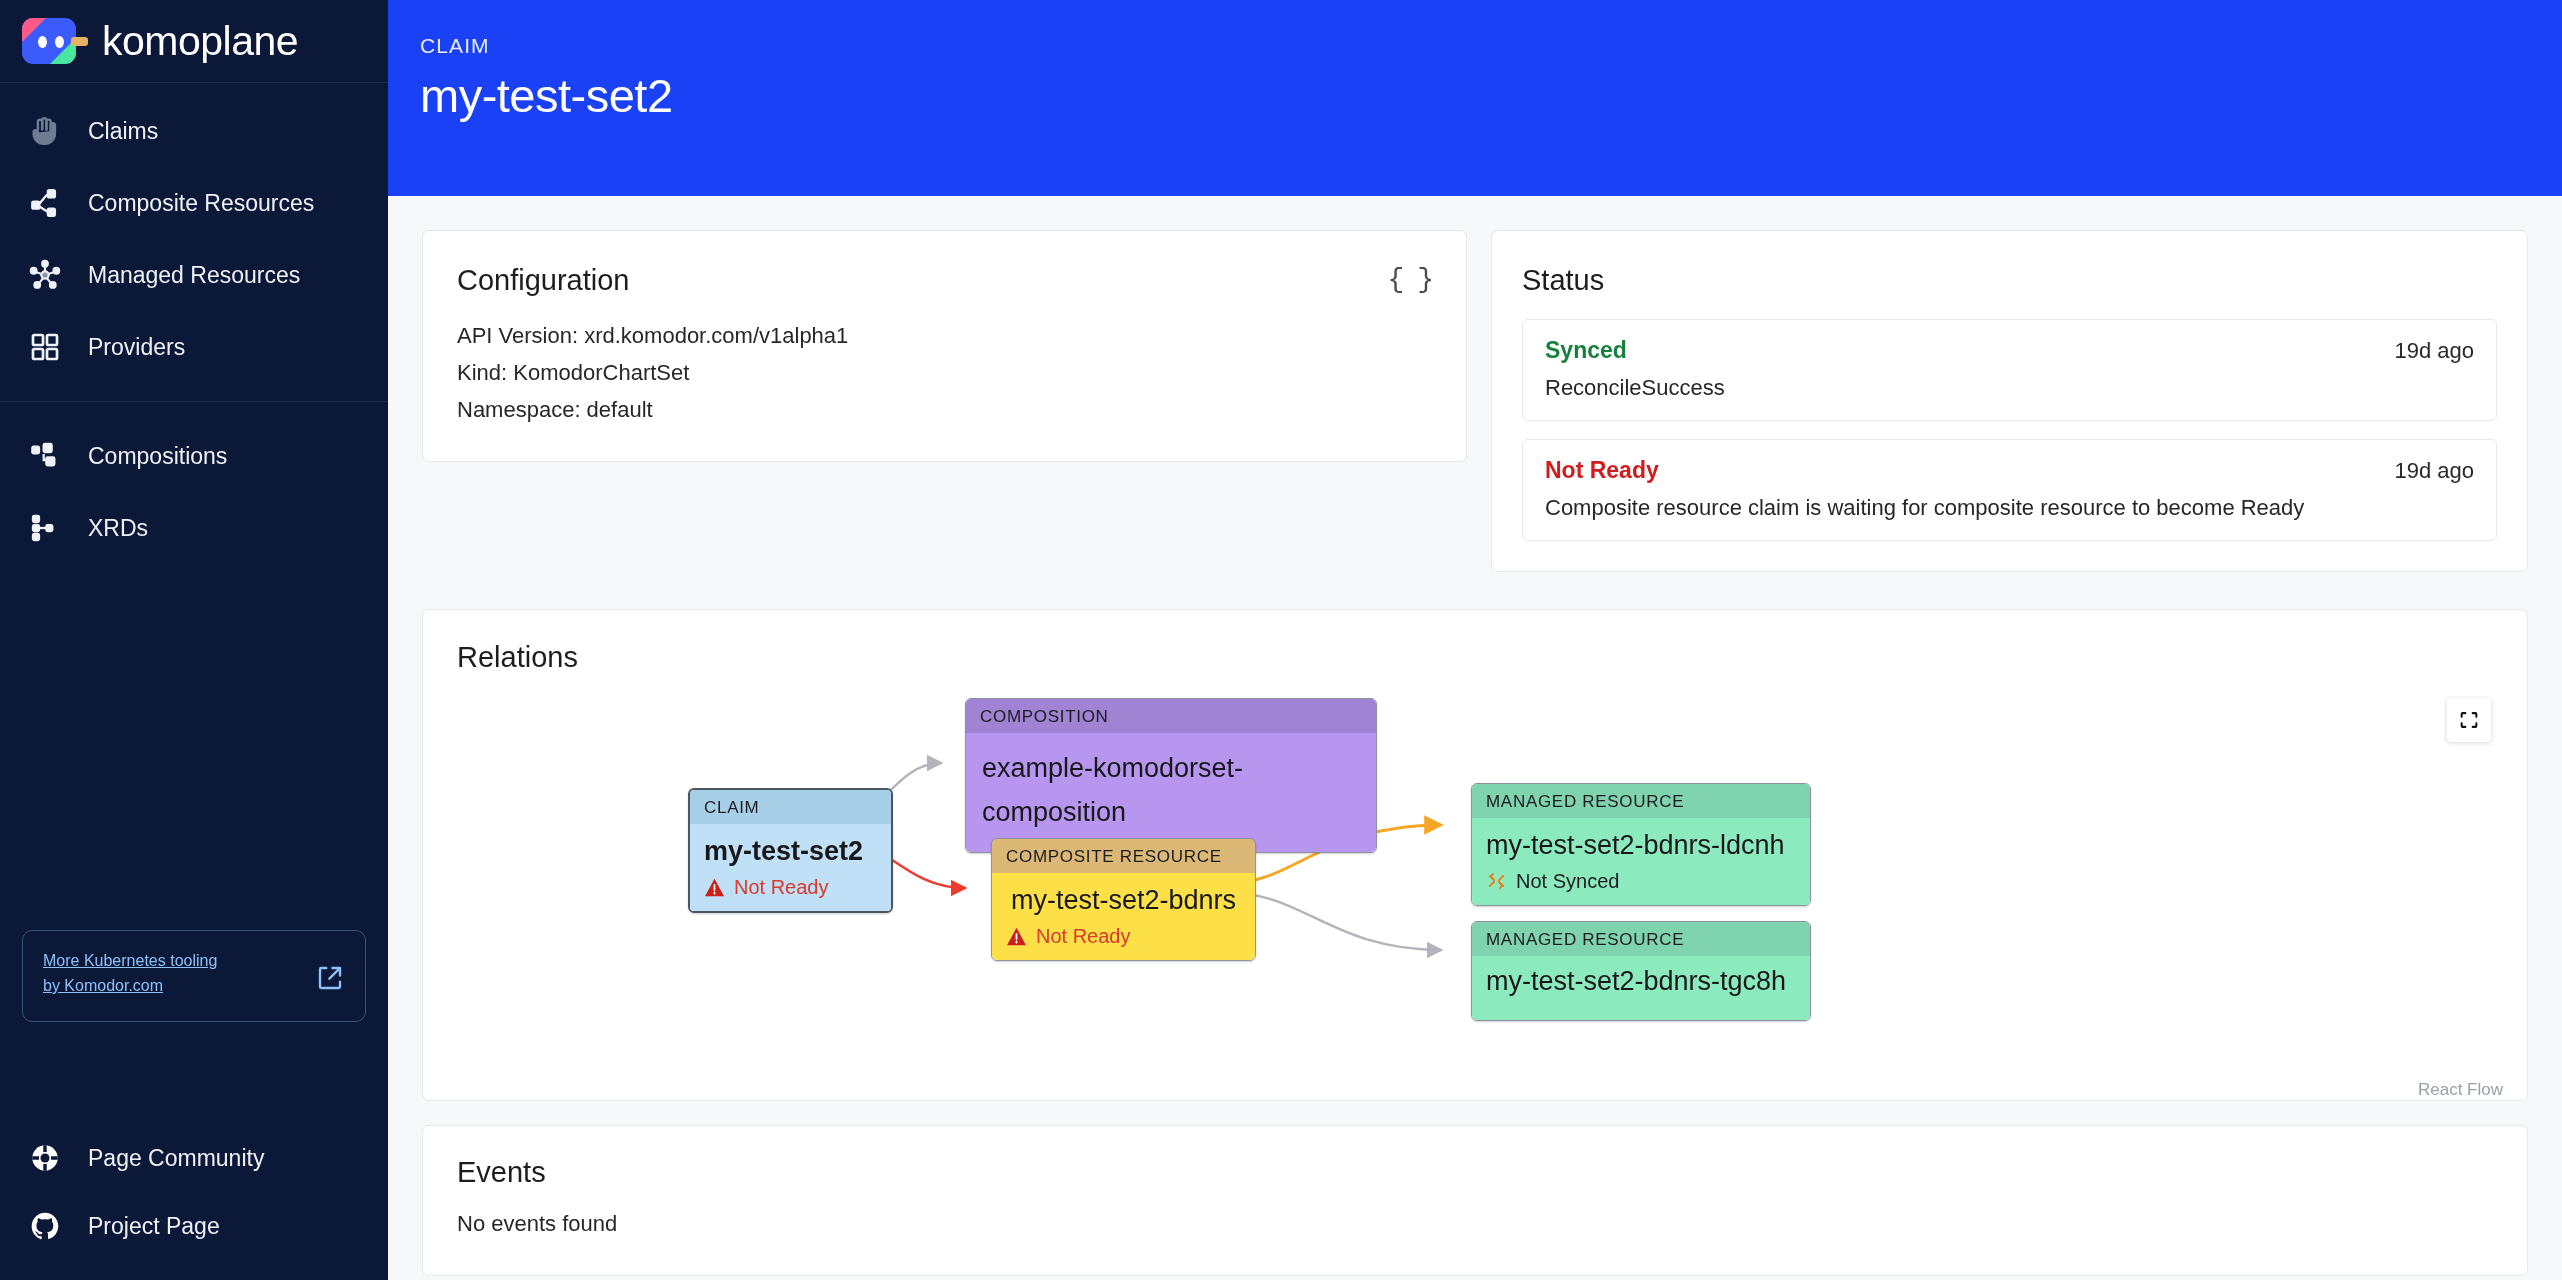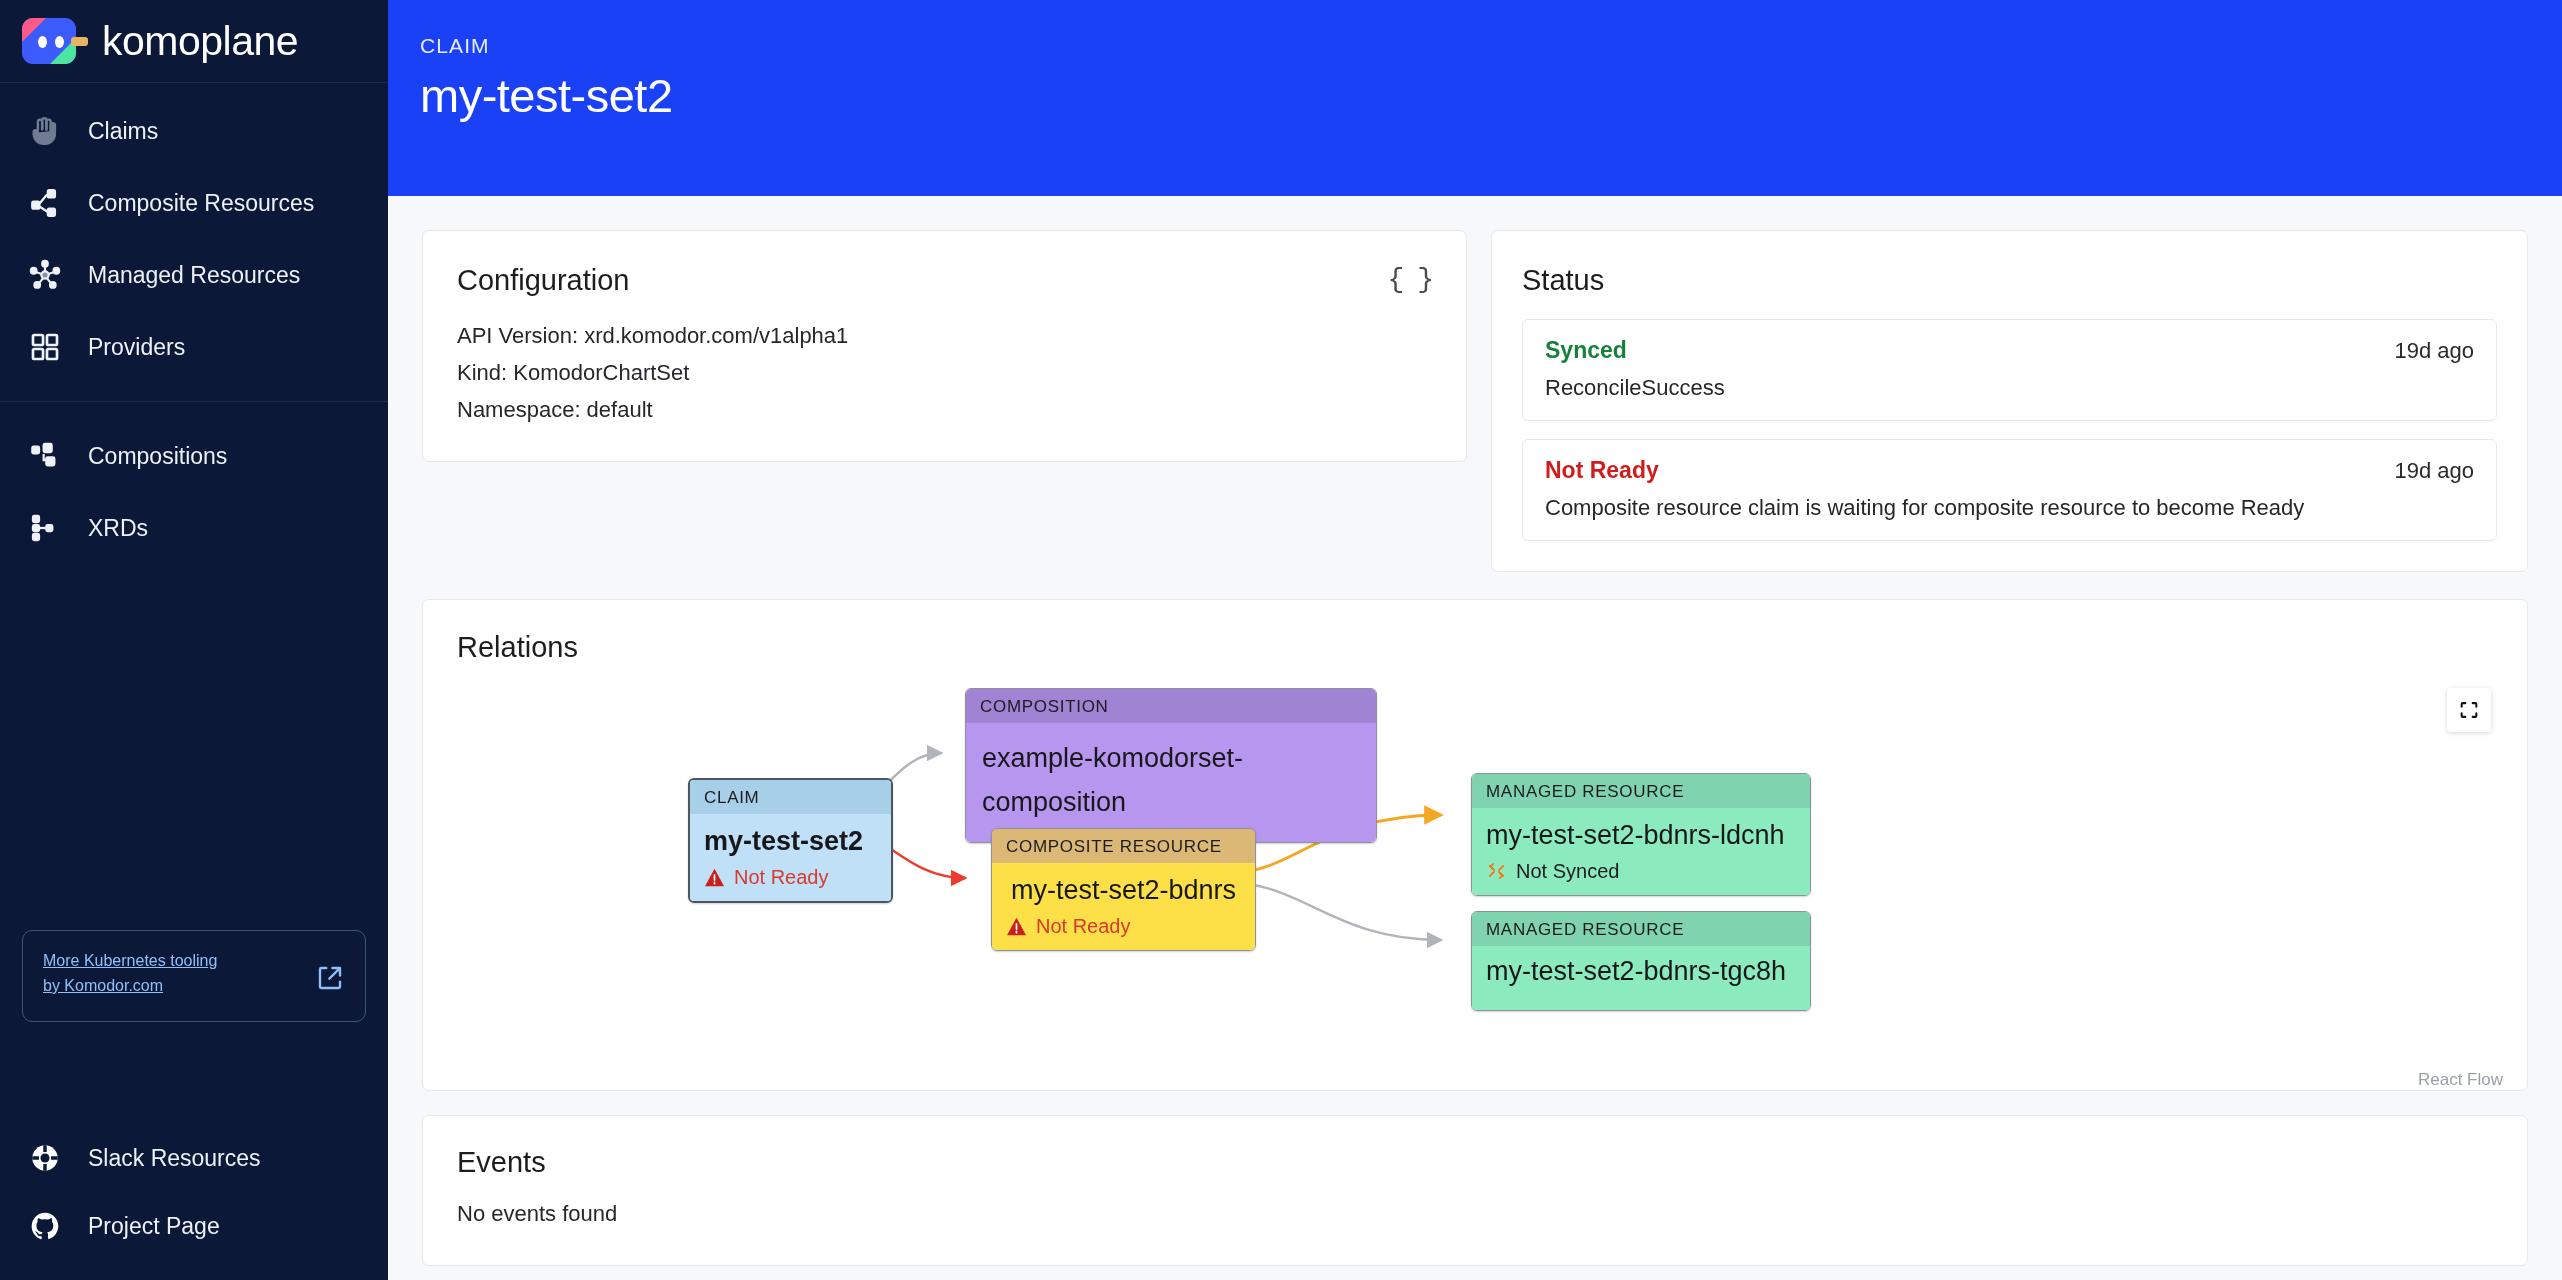--- a/index.html
+++ b/index.html
@@ -114,21 +114,21 @@
   .status-list { margin-top: 22px; display: flex; flex-direction: column; gap: 18px; }
   .status-box { border: 1px solid #e6e8ec; border-radius: 6px; padding: 17px 22px 19px 22px; }
   .status-head { display: flex; align-items: baseline; justify-content: space-between; }
   .status-name { font-size: 23px; font-weight: bold; }
   .status-name.ok { color: #17803d; }
   .status-name.bad { color: #d01c1c; }
   .status-age { font-size: 22px; color: #2a2a2e; }
   .status-msg { font-size: 22px; color: #27272b; margin-top: 11px; }
 
   
-  .card-relations { margin-top: 27px; padding: 31px 0 0 0; position: relative; height: 492px; }
+  .card-relations { margin-top: 37px; padding: 31px 0 0 0; position: relative; height: 492px; }
   .rel-title { font-size: 29px; color: #1d1d1f; padding-left: 34px; }
   .flow {
     position: relative; margin-top: 14px; height: 420px; overflow: hidden;
   }
   .flow-svg { position: absolute; left: 0; top: 0; }
 
   .node {
     position: absolute; border-radius: 6px; border: 1px solid #8d939c;
     overflow: hidden; cursor: pointer;
     box-shadow: 0 1px 2px rgba(0,0,0,.18);
@@ -295,21 +295,21 @@
 
     <div class="bottom-links">
       <div class="nav-item">
         <span class="nav-icon">
           <svg width="32" height="32" viewBox="0 0 24 24" fill="none">
             <circle cx="12" cy="12" r="9.5" fill="#ffffff"></circle>
             <circle cx="12" cy="12" r="3.4" fill="#0b1838"></circle>
             <path d="M12 2.5v5M12 16.5v5M2.5 12h5M16.5 12h5" stroke="#0b1838" stroke-width="2.6"></path>
           </svg>
         </span>
-        <span class="nav-label">Slack Resources</span>
+        <span class="nav-label">Page Community</span>
       </div>
       <div class="nav-item">
         <span class="nav-icon">
           <svg width="32" height="32" viewBox="0 0 24 24" fill="#ffffff">
             <path d="M12 2C6.5 2 2 6.6 2 12.2c0 4.5 2.9 8.3 6.8 9.7.5.1.7-.2.7-.5v-1.8c-2.8.6-3.4-1.4-3.4-1.4-.5-1.2-1.1-1.5-1.1-1.5-.9-.6.1-.6.1-.6 1 .1 1.5 1 1.5 1 .9 1.6 2.4 1.1 3 .9.1-.7.4-1.1.6-1.4-2.2-.3-4.6-1.1-4.6-5 0-1.1.4-2 1-2.7-.1-.3-.4-1.3.1-2.7 0 0 .8-.3 2.7 1a9.3 9.3 0 0 1 5 0c1.9-1.3 2.7-1 2.7-1 .5 1.4.2 2.4.1 2.7.6.7 1 1.6 1 2.7 0 3.9-2.4 4.7-4.6 5 .4.3.7.9.7 1.9v2.8c0 .3.2.6.7.5A10.2 10.2 0 0 0 22 12.2C22 6.6 17.5 2 12 2z"></path>
           </svg>
         </span>
         <span class="nav-label">Project Page</span>
       </div>
     </div>

